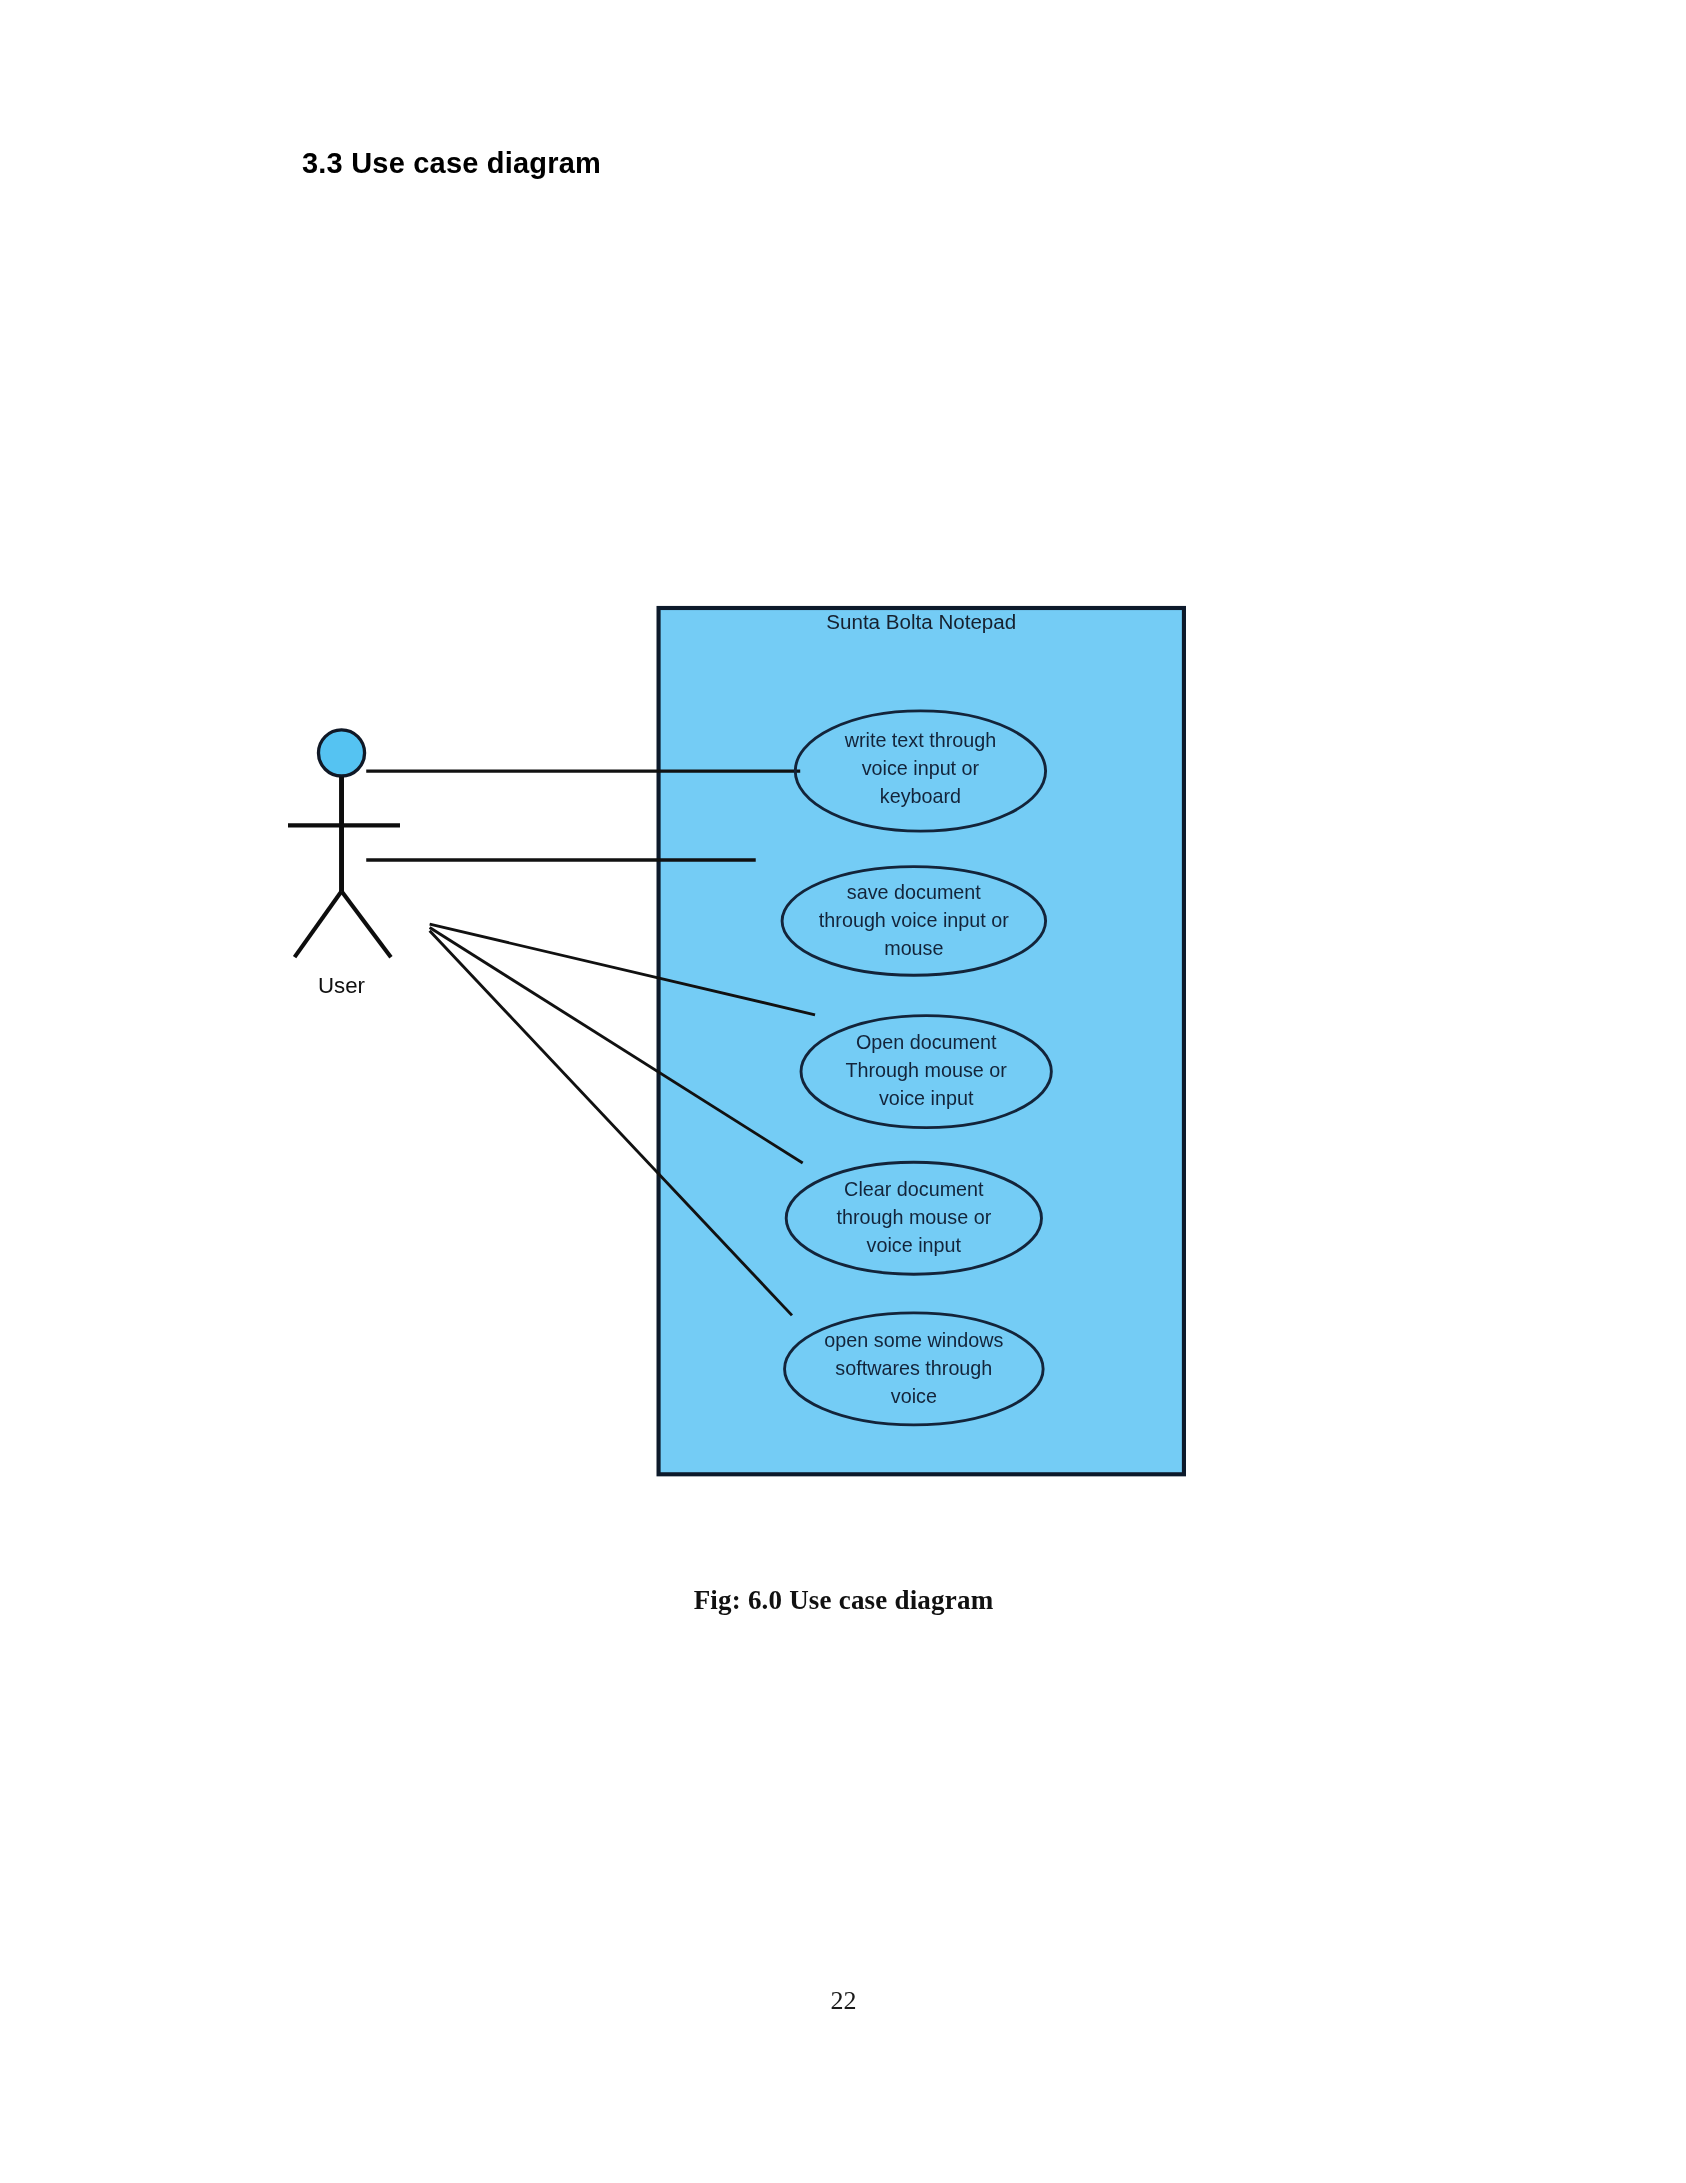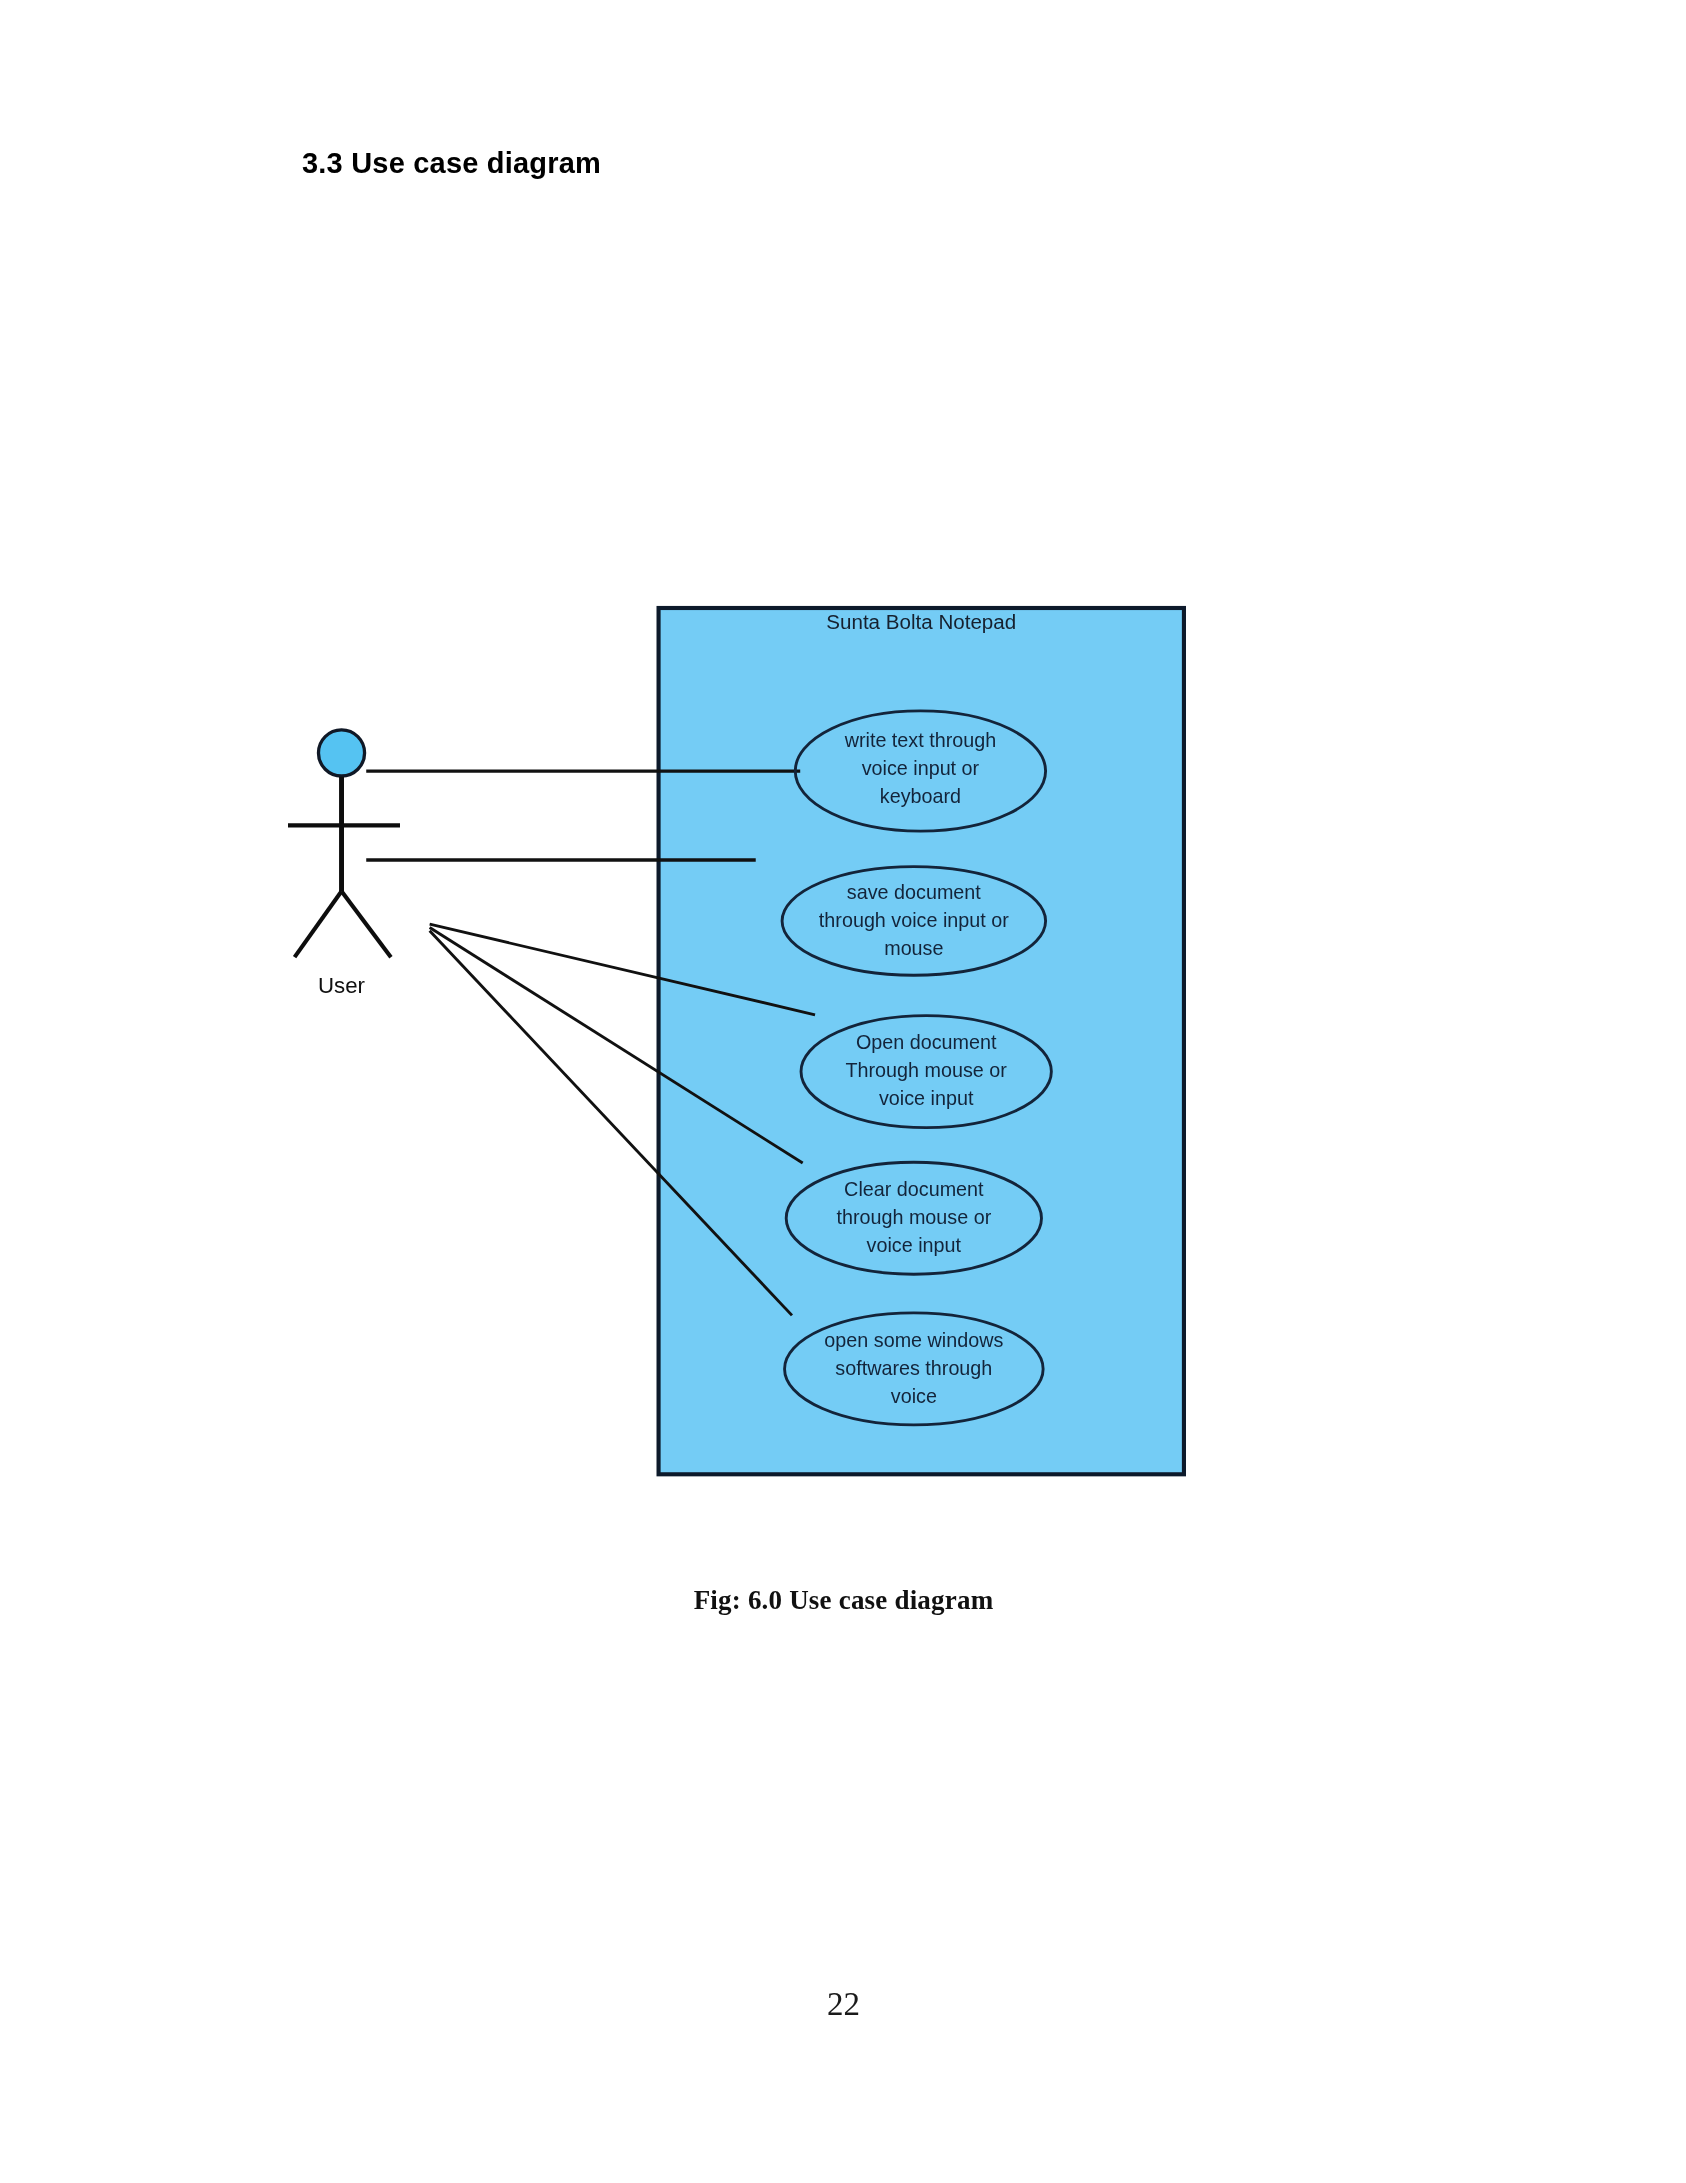--- a/index.html
+++ b/index.html
@@ -63,21 +63,21 @@
   }
 
   
   .page-number {
     position: absolute;
     left: 0;
     top: 1986px;
     width: 1687px;
     text-align: center;
     font-family: "Liberation Serif", serif;
-    font-size: 33px;
+    font-size: 26px;
     color: #1a1a1a;
   }
 
   
   .boundary-title-text {
     font-family: "Liberation Sans", sans-serif;
     font-size: 25px;
     fill: #16202e;
   }
   .usecase-text {

